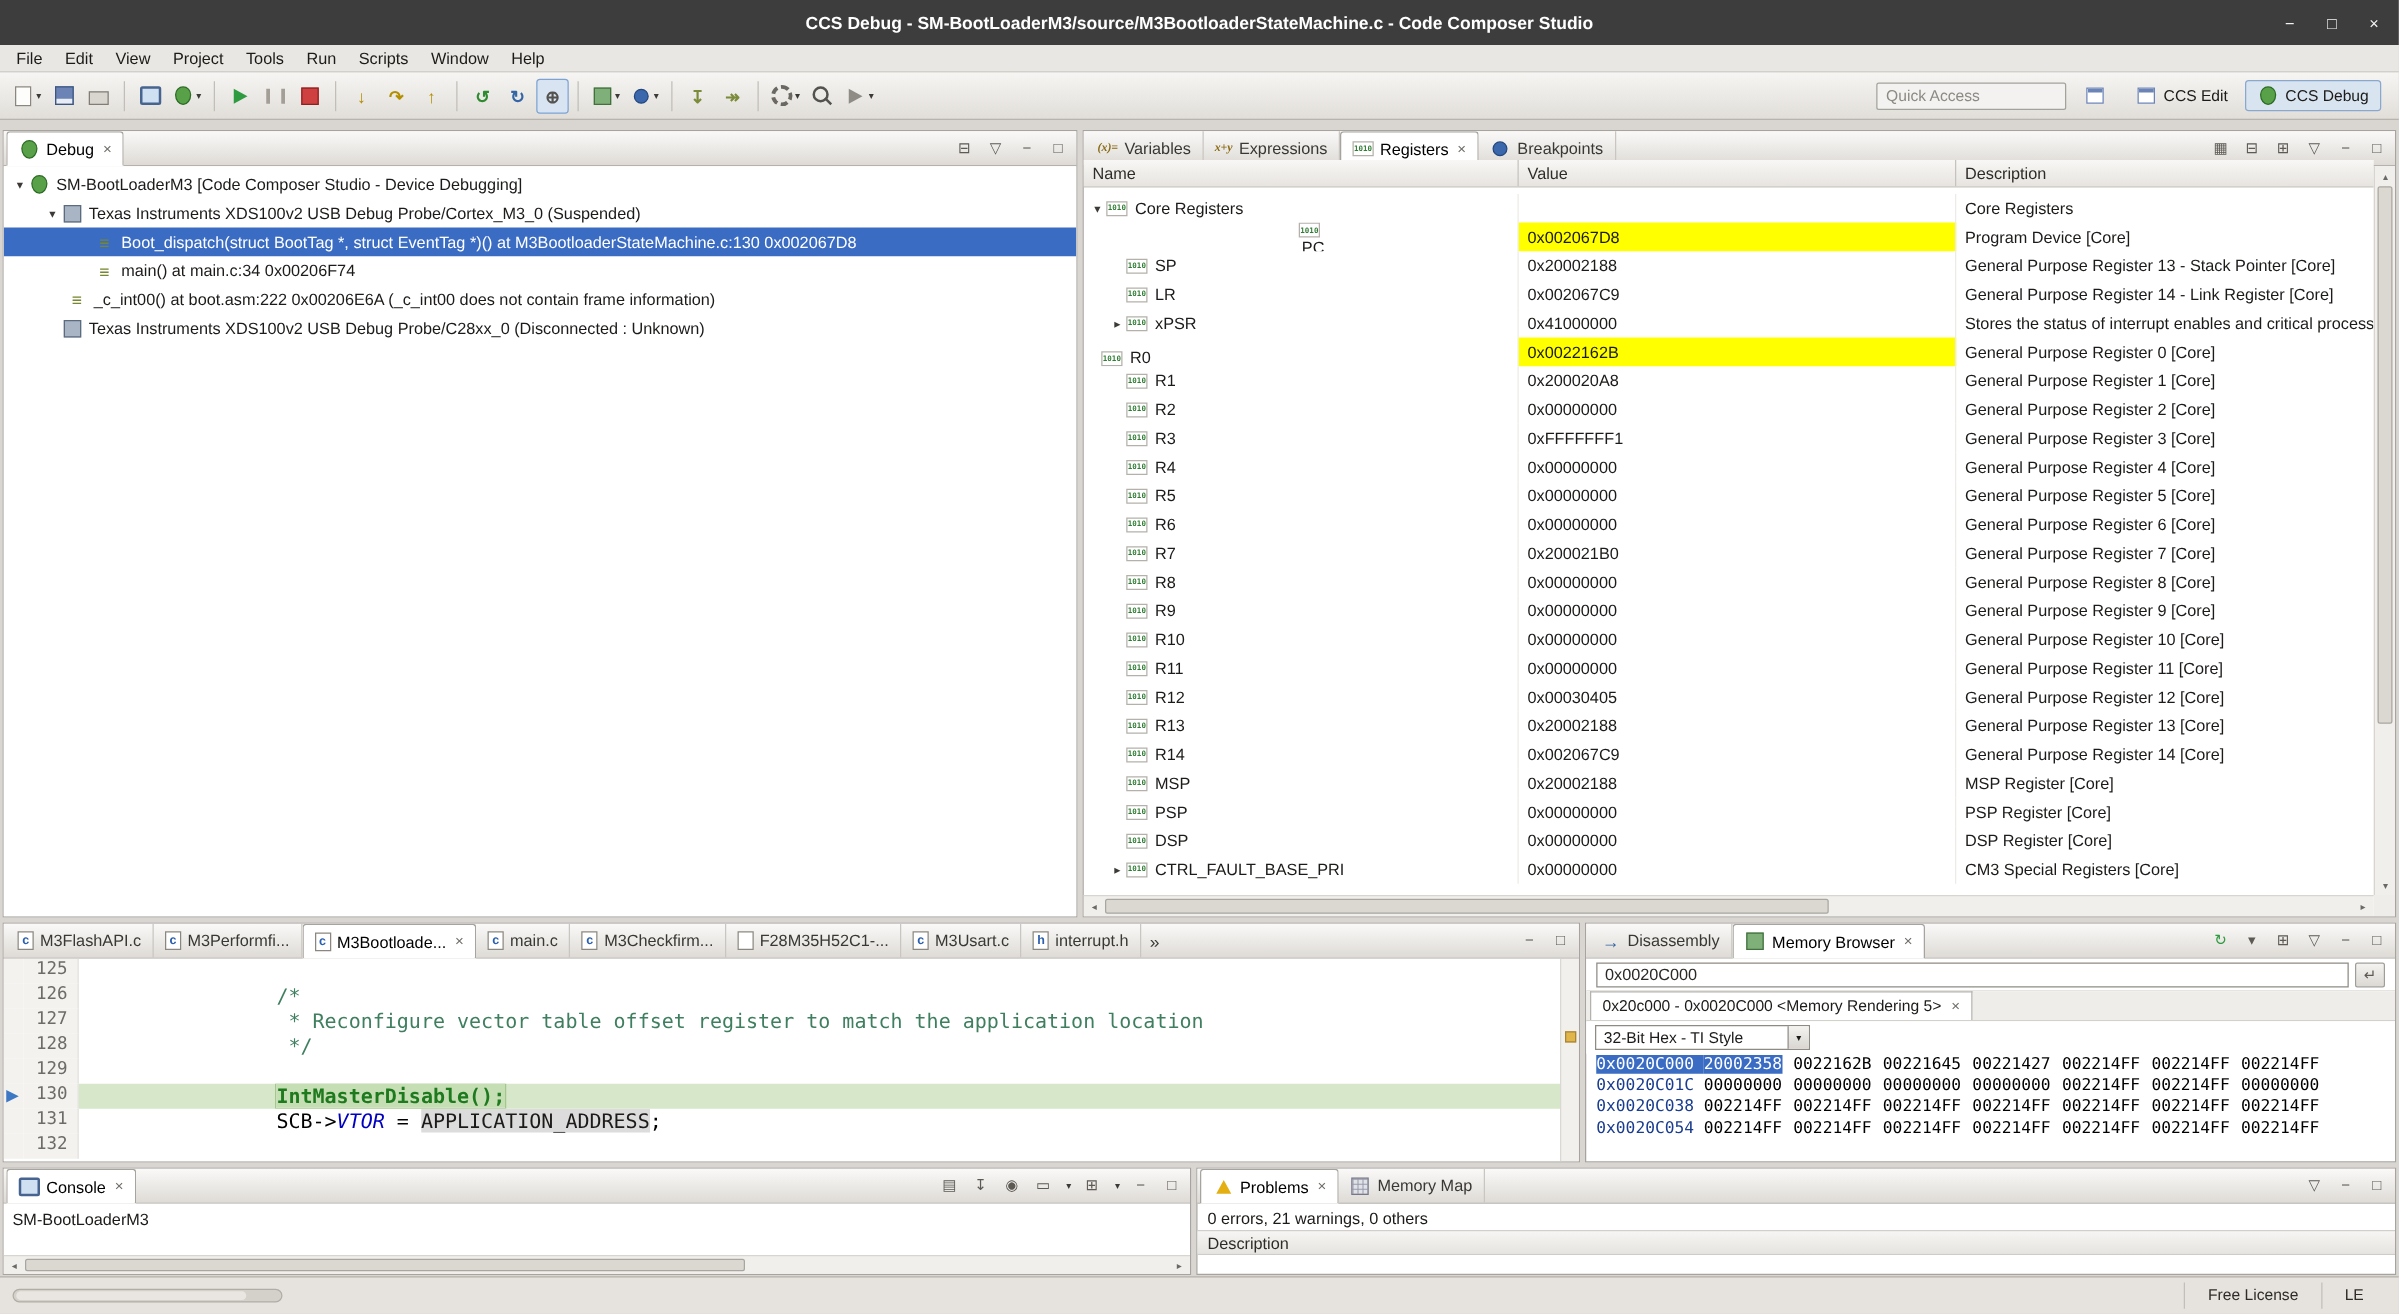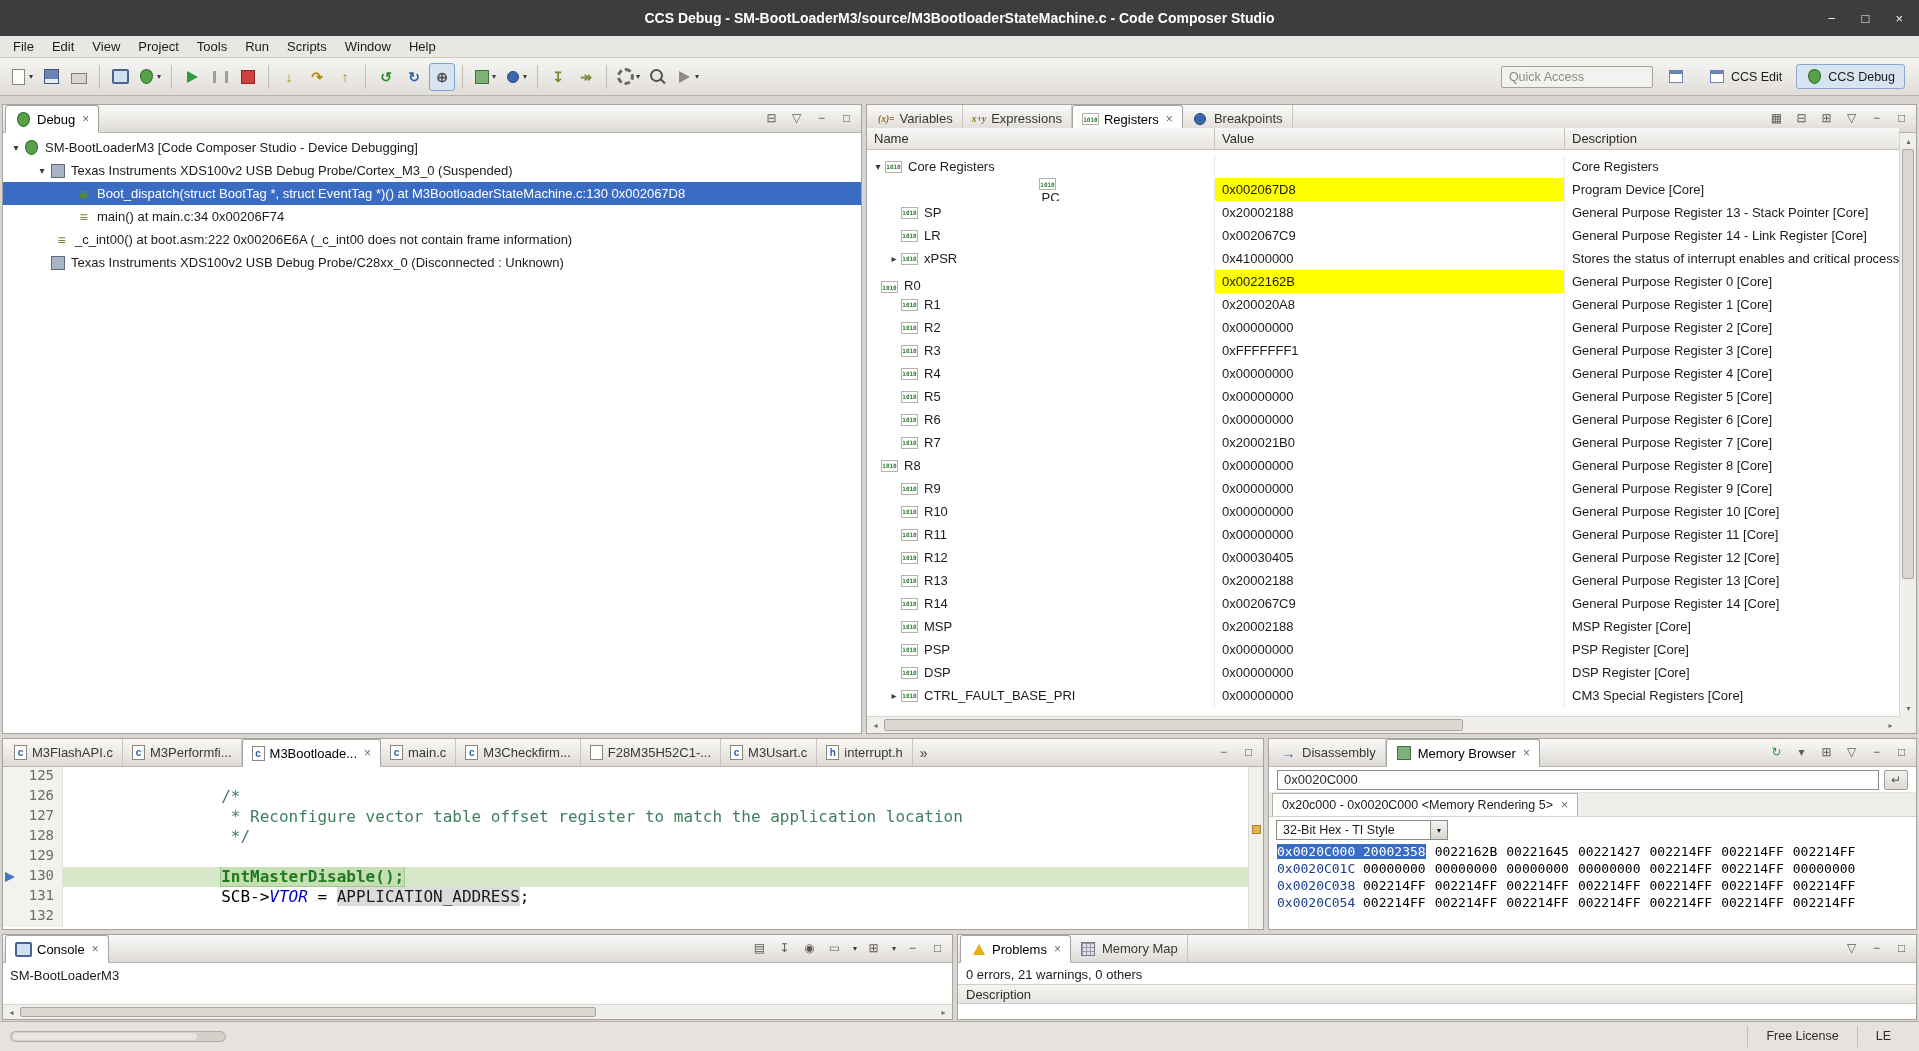--- a/index.html
+++ b/index.html
@@ -512,21 +512,21 @@
             <span class="expander"></span>
             <span class="ic ic-bits"></span>
             <span class="reg-name">R7</span>
           </span>
           <span class="reg-value-cell">
             <span class="reg-value">0x200021B0</span>
           </span>
           <span class="reg-desc-cell">General Purpose Register 7 [Core]</span>
         </div>
         <div class="reg-row">
-          <span class="reg-name-cell" style="">
+          <span class="reg-name-cell" style="padding-left: 20px;">
             <span class="expander"></span>
             <span class="ic ic-bits"></span>
             <span class="reg-name">R8</span>
           </span>
           <span class="reg-value-cell">
             <span class="reg-value">0x00000000</span>
           </span>
           <span class="reg-desc-cell">General Purpose Register 8 [Core]</span>
         </div>
         <div class="reg-row">

